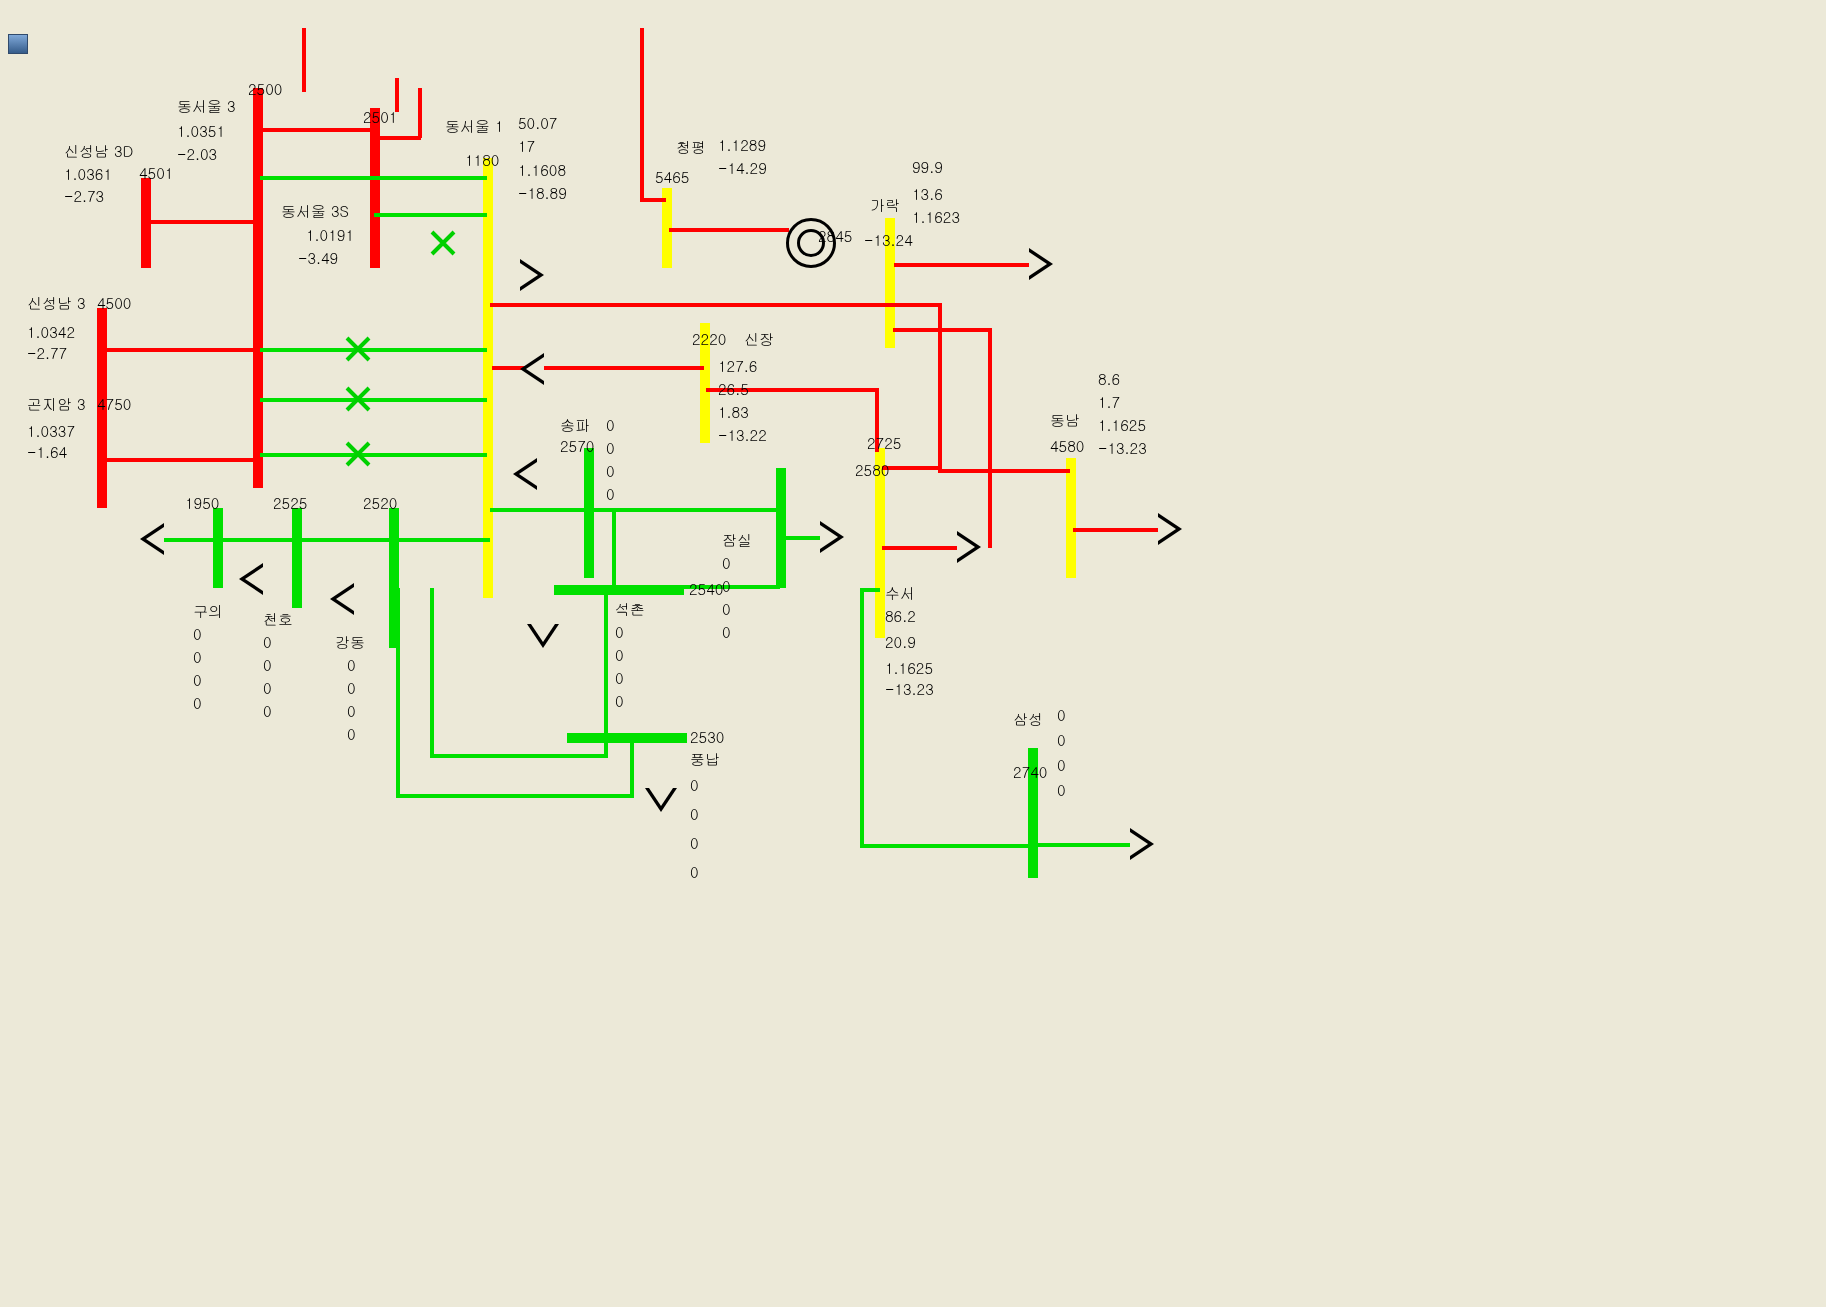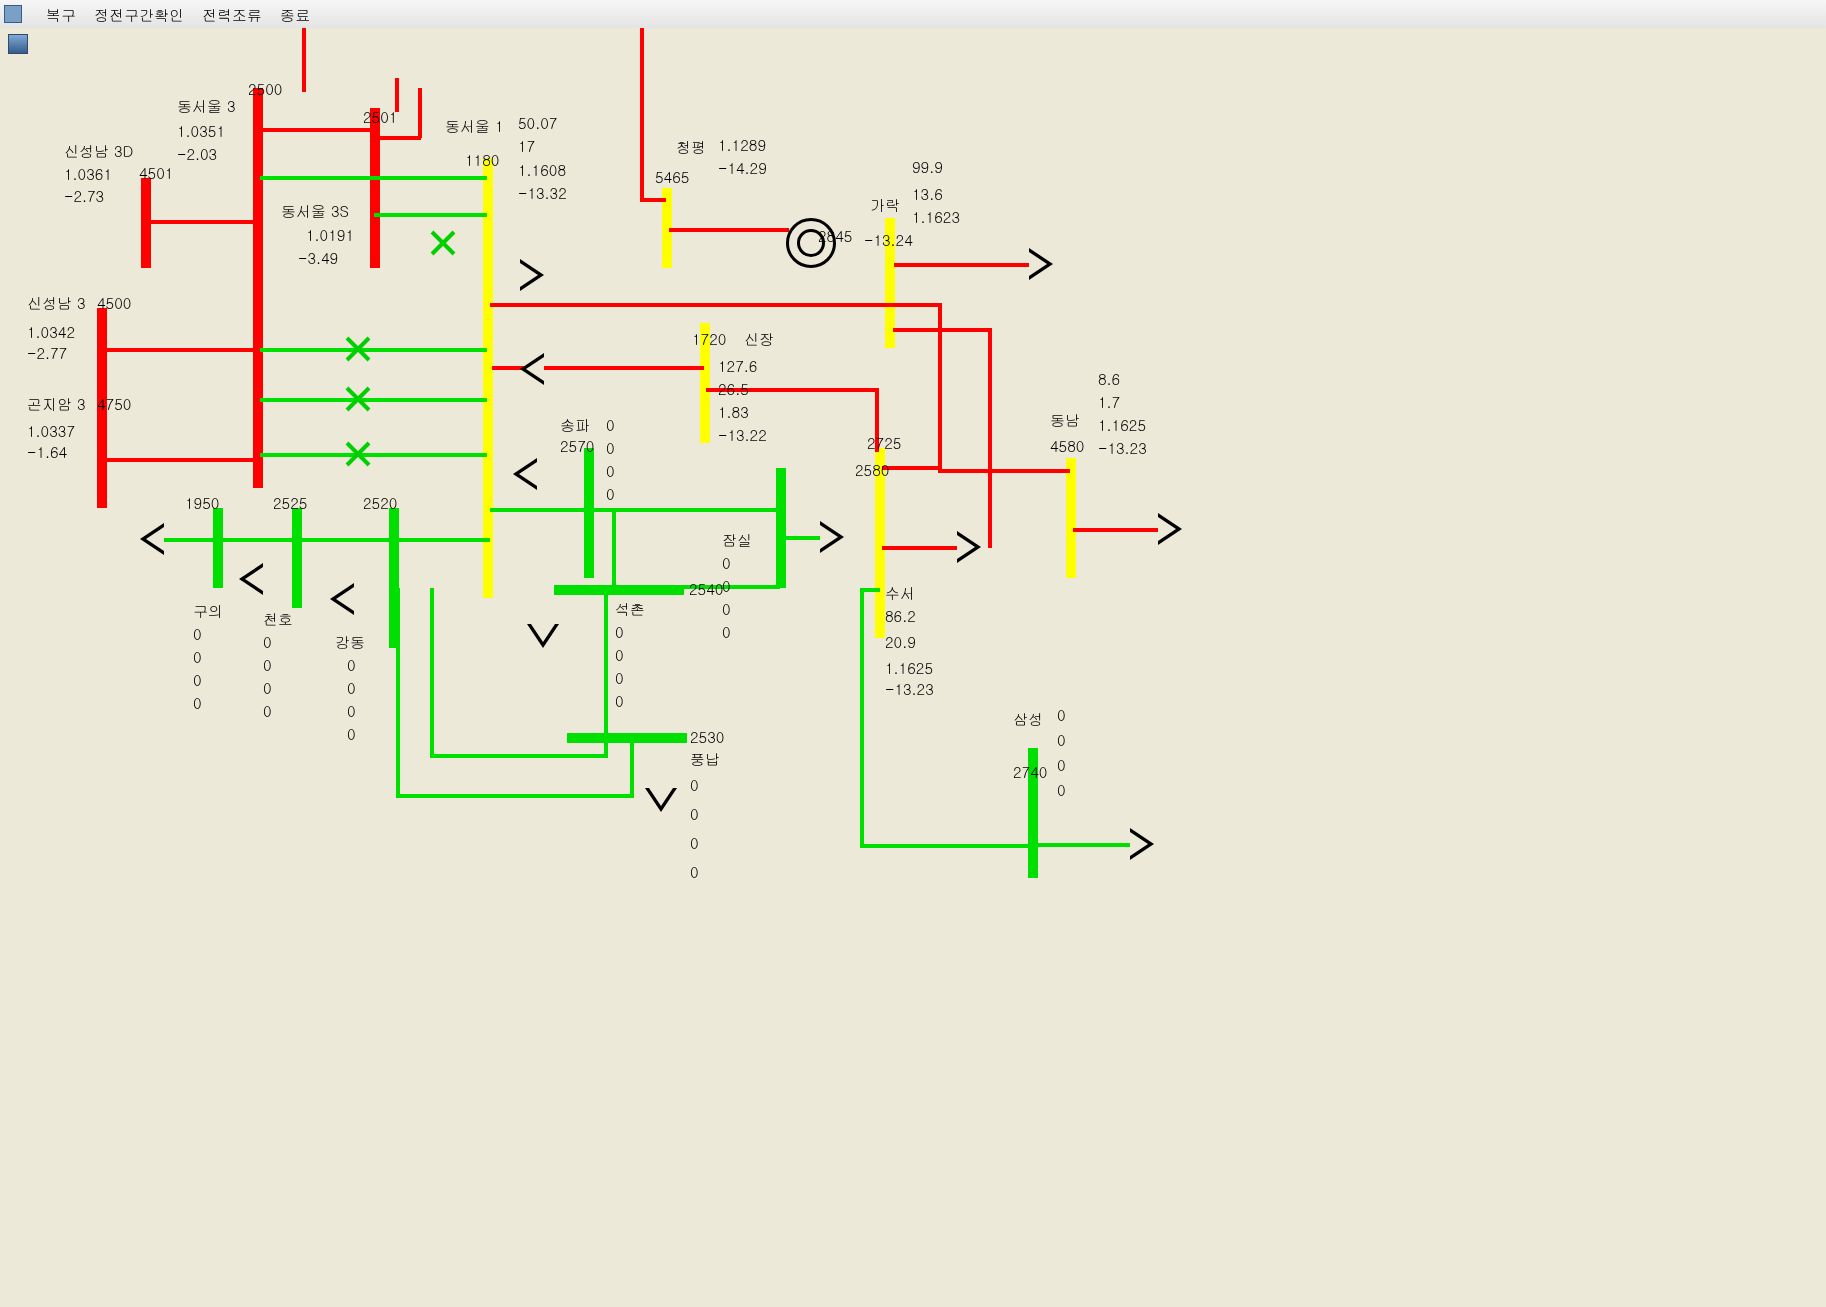--- a/index.html
+++ b/index.html
@@ -38,29 +38,20 @@
 
 .gen{position:absolute;width:44px;height:44px;border:3px solid #000;border-radius:50%;background:transparent}
 .gen .inner{position:absolute;left:8px;top:8px;width:22px;height:22px;border:3px solid #000;border-radius:50%}
 
 .lbl{position:absolute;color:#000;font-size:15px;line-height:1.4;white-space:pre}
 </style>
 </head>
 <body>
 
 <div class="outer">
-  <div class="titlebar">
-    <div class="menubar">
-      <span class="glyph"></span>
-      <span>복구</span>
-      <span>정전구간확인</span>
-      <span>전력조류</span>
-      <span>종료</span>
-    </div>
-  </div>
   <div class="canvas">
     <div class="mini"></div>
 
     <div class="bus v red" style="left:141px;top:150px;height:90px"></div>
     <div class="bus v red" style="left:97px;top:280px;height:200px"></div>
     <div class="bus v red" style="left:253px;top:60px;height:400px"></div>
     <div class="bus v red" style="left:370px;top:80px;height:160px"></div>
 
     <div class="bus v yellow" style="left:483px;top:130px;height:440px"></div>
     <div class="bus v yellow" style="left:662px;top:160px;height:80px"></div>
@@ -227,36 +218,36 @@
     <div class="lbl" style="left:363px;top:78px">2501</div>
     <div class="lbl" style="left:281px;top:172px">동서울 3S</div>
     <div class="lbl" style="left:306px;top:196px">1.0191</div>
     <div class="lbl" style="left:298px;top:219px">-3.49</div>
 
     <div class="lbl" style="left:445px;top:87px">동서울 1</div>
     <div class="lbl" style="left:465px;top:121px">1180</div>
     <div class="lbl" style="left:518px;top:84px">50.07</div>
     <div class="lbl" style="left:518px;top:107px">17</div>
     <div class="lbl" style="left:518px;top:131px">1.1608</div>
-    <div class="lbl" style="left:518px;top:154px">-13.32</div>
+    <div class="lbl" style="left:518px;top:154px">-18.89</div>
 
     <div class="lbl" style="left:676px;top:108px">청평</div>
     <div class="lbl" style="left:655px;top:138px">5465</div>
     <div class="lbl" style="left:718px;top:106px">1.1289</div>
     <div class="lbl" style="left:718px;top:129px">-14.29</div>
 
     <div class="lbl" style="left:870px;top:166px">가락</div>
     <div class="lbl" style="left:818px;top:197px">2845</div>
     <div class="lbl" style="left:912px;top:128px">99.9</div>
     <div class="lbl" style="left:912px;top:155px">13.6</div>
     <div class="lbl" style="left:912px;top:178px">1.1623</div>
     <div class="lbl" style="left:864px;top:201px">-13.24</div>
 
     <div class="lbl" style="left:744px;top:300px">신장</div>
-    <div class="lbl" style="left:692px;top:300px">1720</div>
+    <div class="lbl" style="left:692px;top:300px">2220</div>
     <div class="lbl" style="left:718px;top:327px">127.6</div>
     <div class="lbl" style="left:718px;top:350px">26.5</div>
     <div class="lbl" style="left:718px;top:373px">1.83</div>
     <div class="lbl" style="left:718px;top:396px">-13.22</div>
 
     <div class="lbl" style="left:560px;top:386px">송파</div>
     <div class="lbl" style="left:560px;top:407px">2570</div>
     <div class="lbl" style="left:606px;top:386px">0</div>
     <div class="lbl" style="left:606px;top:409px">0</div>
     <div class="lbl" style="left:606px;top:432px">0</div>

